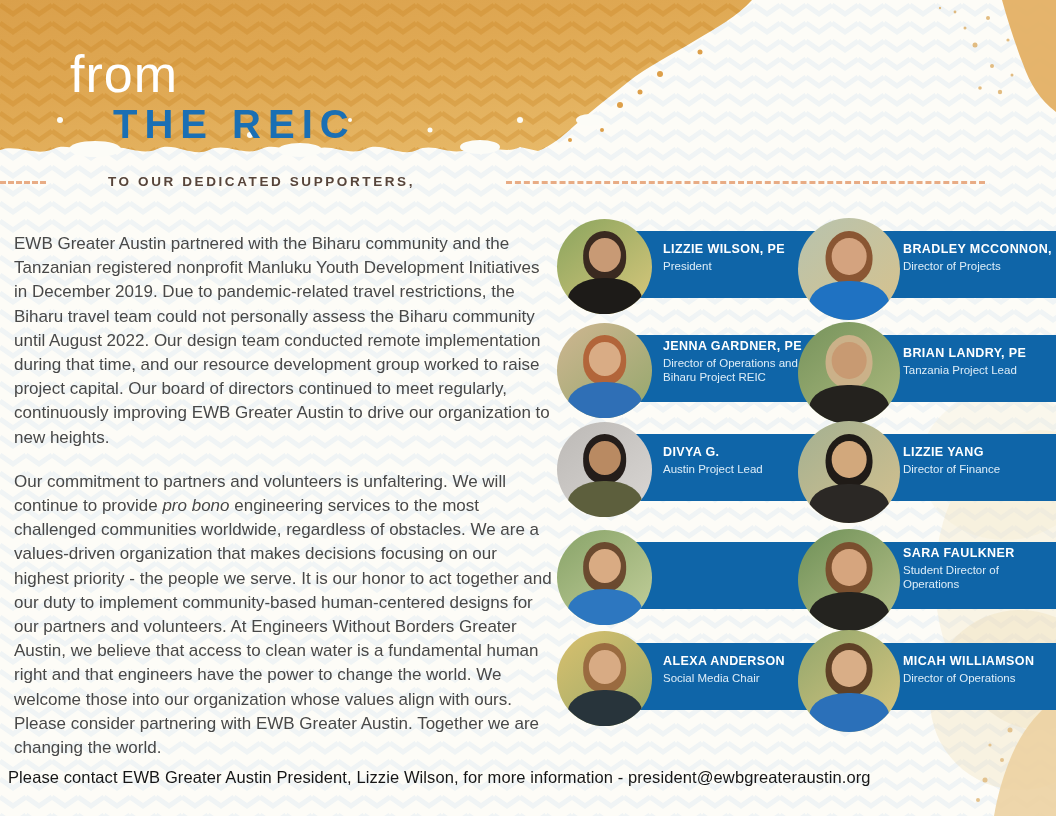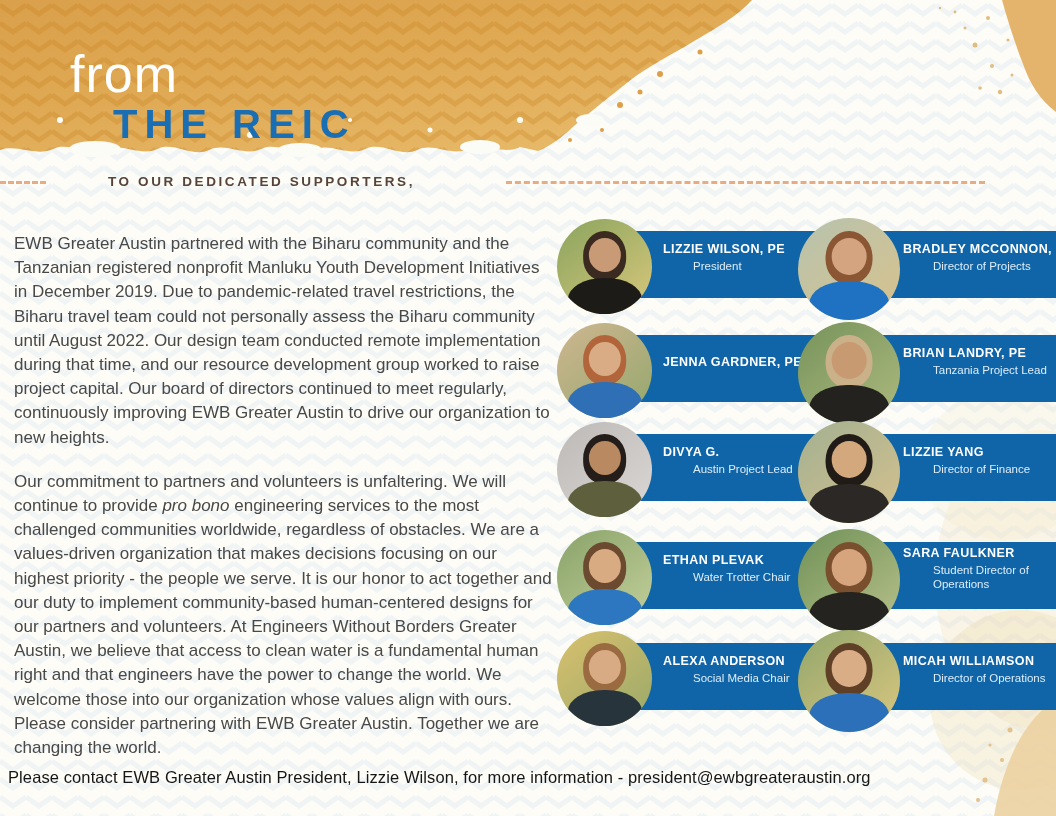--- a/index.html
+++ b/index.html
@@ -61,21 +61,21 @@
     border-radius:50%;background:var(--skin,#c99);}
   .av-torso{position:absolute;left:50%;bottom:-8%;width:78%;height:46%;transform:translateX(-50%);
     border-radius:48% 48% 0 0;background:var(--shirt,#246);}
   .mtext{
     position:absolute;top:13px;height:53px;z-index:2;display:flex;flex-direction:column;
     justify-content:center;color:#fff;
   }
   .mtext.tx-left{left:107px;width:140px;}
   .mtext.tx-right{left:347px;width:150px;}
   .mname{font-size:12.5px;font-weight:700;letter-spacing:.4px;white-space:nowrap;color:var(--name-text,#ffffff);}
-  .mtitle{font-size:11.5px;line-height:14.5px;margin-top:3px;color:var(--title-text,#ddedf8);margin-left:30px;}
+  .mtitle{font-size:11.5px;line-height:14.5px;margin-top:3px;color:var(--title-text,#ddedf8);}
   .tx-left .mtitle{max-width:138px;}
   .tx-right .mtitle{max-width:134px;}
 </style>
 </head>
 <body>
 
 <div class="page">
 
   <svg class="bglayer" width="1056" height="816" viewBox="0 0 1056 816">
     <defs>
@@ -187,20 +187,21 @@
 
     <div class="brow">
       <div class="banner"></div>
       <div class="avatar av-left" style="--bg1: #cfb691; --bg2: #93a76c; --shirt: #2f6fb6; --skin: #d9ac85; --hair: #b2653a;">
         <div class="av-hair"></div>
         <div class="av-head"></div>
         <div class="av-torso"></div>
       </div>
       <div class="mtext tx-left">
         <div class="mname">JENNA GARDNER, PE</div>
+        <div class="mtitle">Director of Operations and Biharu Project REIC</div>
       </div>
       <div class="avatar av-right" style="--bg1: #76935c; --bg2: #aeba7e; --shirt: #24221e; --skin: #c89a72; --hair: #cbb189;">
         <div class="av-hair"></div>
         <div class="av-head"></div>
         <div class="av-torso"></div>
       </div>
       <div class="mtext tx-right">
         <div class="mname">BRIAN LANDRY, PE</div>
         <div class="mtitle">Tanzania Project Lead</div>
       </div>
@@ -228,24 +229,20 @@
       </div>
     </div>
 
     <div class="brow">
       <div class="banner"></div>
       <div class="avatar av-left" style="--bg1: #88a369; --bg2: #c4d09b; --shirt: #2d77c0; --skin: #d9ab83; --hair: #6b4a2f;">
         <div class="av-hair"></div>
         <div class="av-head"></div>
         <div class="av-torso"></div>
       </div>
-      <div class="mtext tx-left">
-        <div class="mname">ETHAN PLEVAK</div>
-        <div class="mtitle">Water Trotter Chair</div>
-      </div>
       <div class="avatar av-right" style="--bg1: #6f9158; --bg2: #b8c18a; --shirt: #24231f; --skin: #d6a57e; --hair: #7a4f2e;">
         <div class="av-hair"></div>
         <div class="av-head"></div>
         <div class="av-torso"></div>
       </div>
       <div class="mtext tx-right">
         <div class="mname">SARA FAULKNER</div>
         <div class="mtitle">Student Director of Operations</div>
       </div>
     </div>

